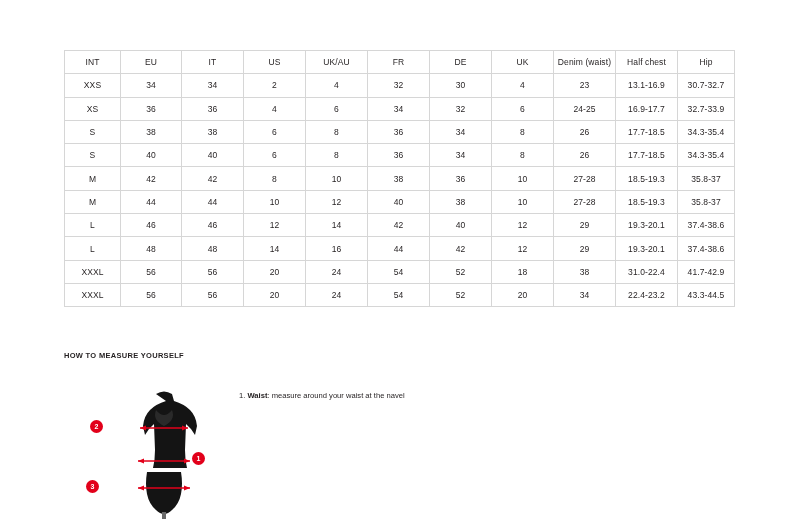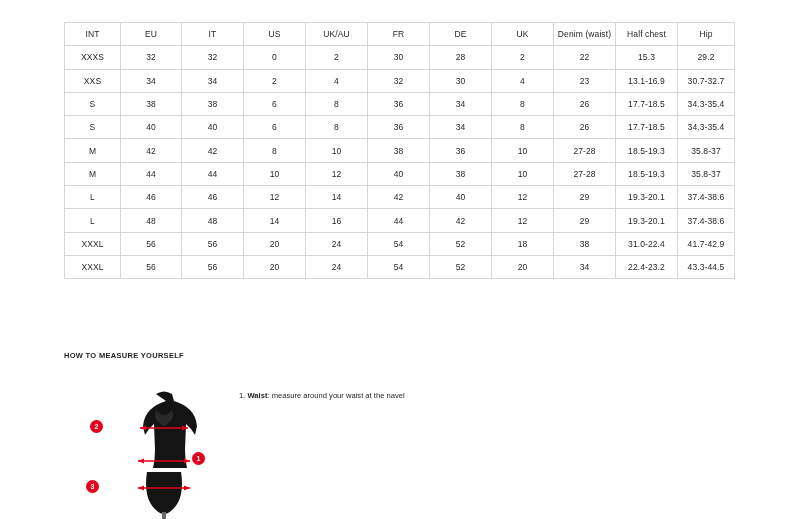--- a/index.html
+++ b/index.html
@@ -23,20 +23,21 @@
   #size-table-wrap {
     position: absolute;
     left: 64px;
     top: 22px;
     width: 670px;
   }
   table.size-table {
     border-collapse: collapse;
     width: 670px;
     table-layout: fixed;
+    margin-top: 28px;
   }
   table.size-table th,
   table.size-table td {
     border: 1px solid #d6d6d6;
     height: 23.3px;
     text-align: center;
     vertical-align: middle;
     font-size: 8.5px;
     font-weight: normal;
     color: #231f20;
@@ -143,44 +144,44 @@
           <th>FR</th>
           <th>DE</th>
           <th>UK</th>
           <th>Denim (waist)</th>
           <th>Half chest</th>
           <th>Hip</th>
         </tr>
       </thead>
       <tbody>
         <tr>
-          <td>XXXS</td>
-          <td>32</td>
-          <td>32</td>
-          <td>0</td>
-          <td>2</td>
-          <td>30</td>
-          <td>28</td>
-          <td>2</td>
-          <td>22</td>
-          <td>15.3</td>
-          <td>29.2</td>
-        </tr>
-        <tr>
           <td>XXS</td>
           <td>34</td>
           <td>34</td>
           <td>2</td>
           <td>4</td>
           <td>32</td>
           <td>30</td>
           <td>4</td>
           <td>23</td>
           <td>13.1-16.9</td>
           <td>30.7-32.7</td>
+        </tr>
+        <tr>
+          <td>XS</td>
+          <td>36</td>
+          <td>36</td>
+          <td>4</td>
+          <td>6</td>
+          <td>34</td>
+          <td>32</td>
+          <td>6</td>
+          <td>24-25</td>
+          <td>16.9-17.7</td>
+          <td>32.7-33.9</td>
         </tr>
         <tr>
           <td>S</td>
           <td>38</td>
           <td>38</td>
           <td>6</td>
           <td>8</td>
           <td>36</td>
           <td>34</td>
           <td>8</td>

